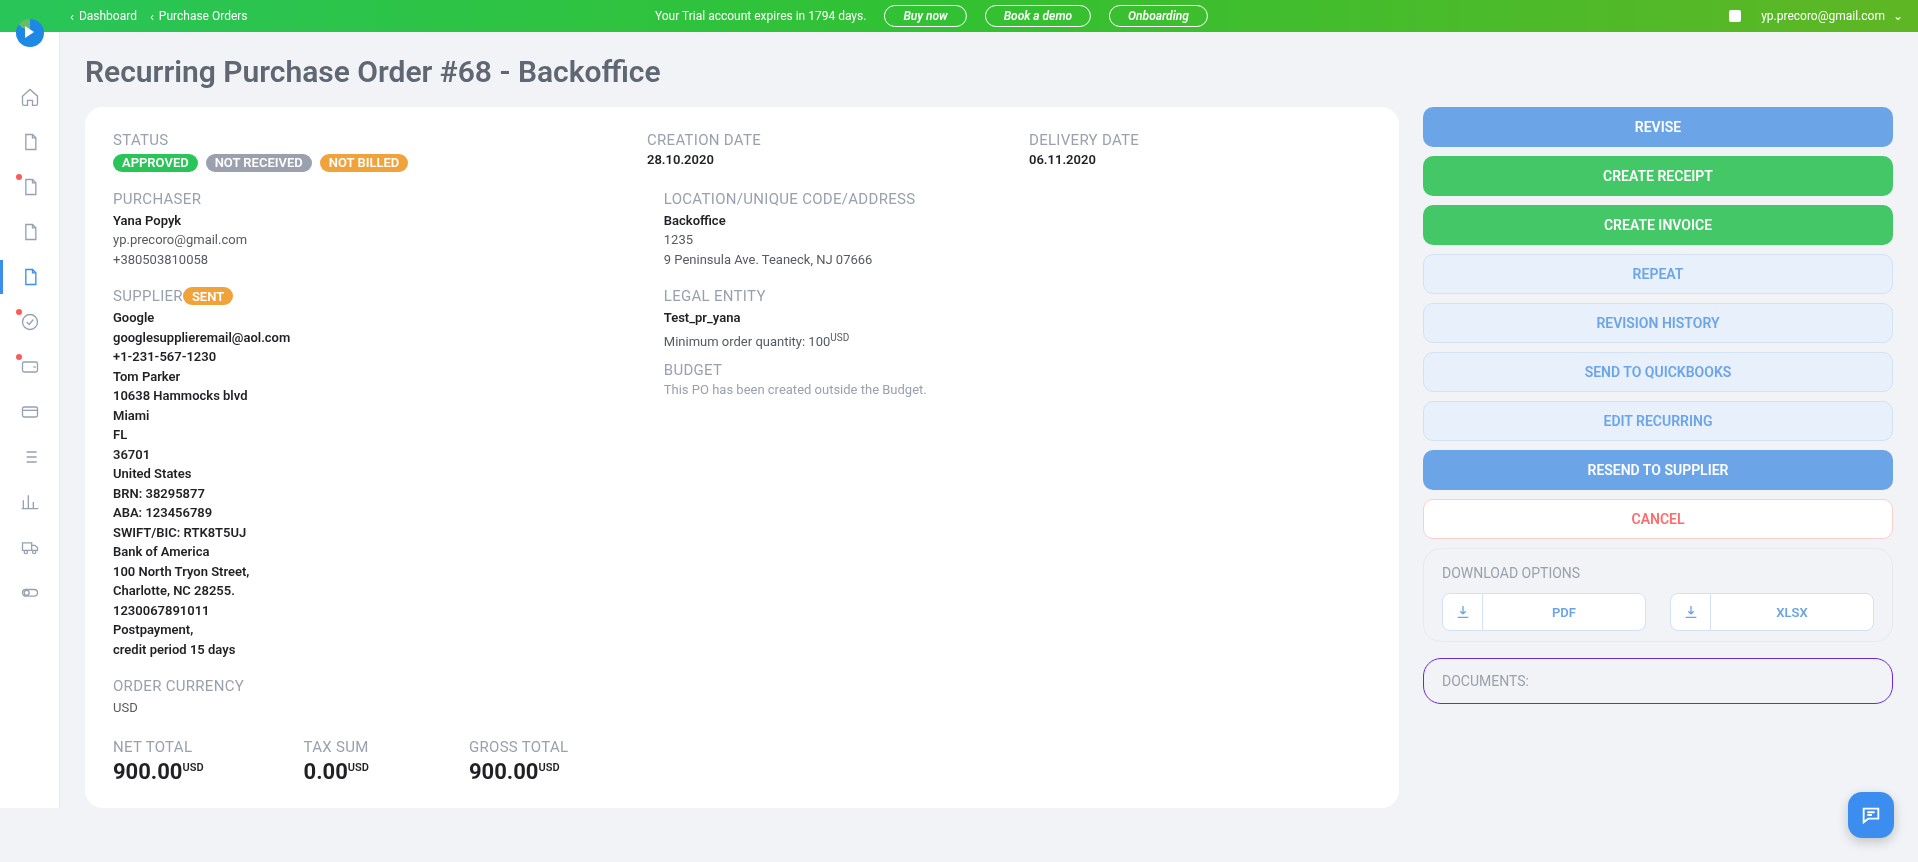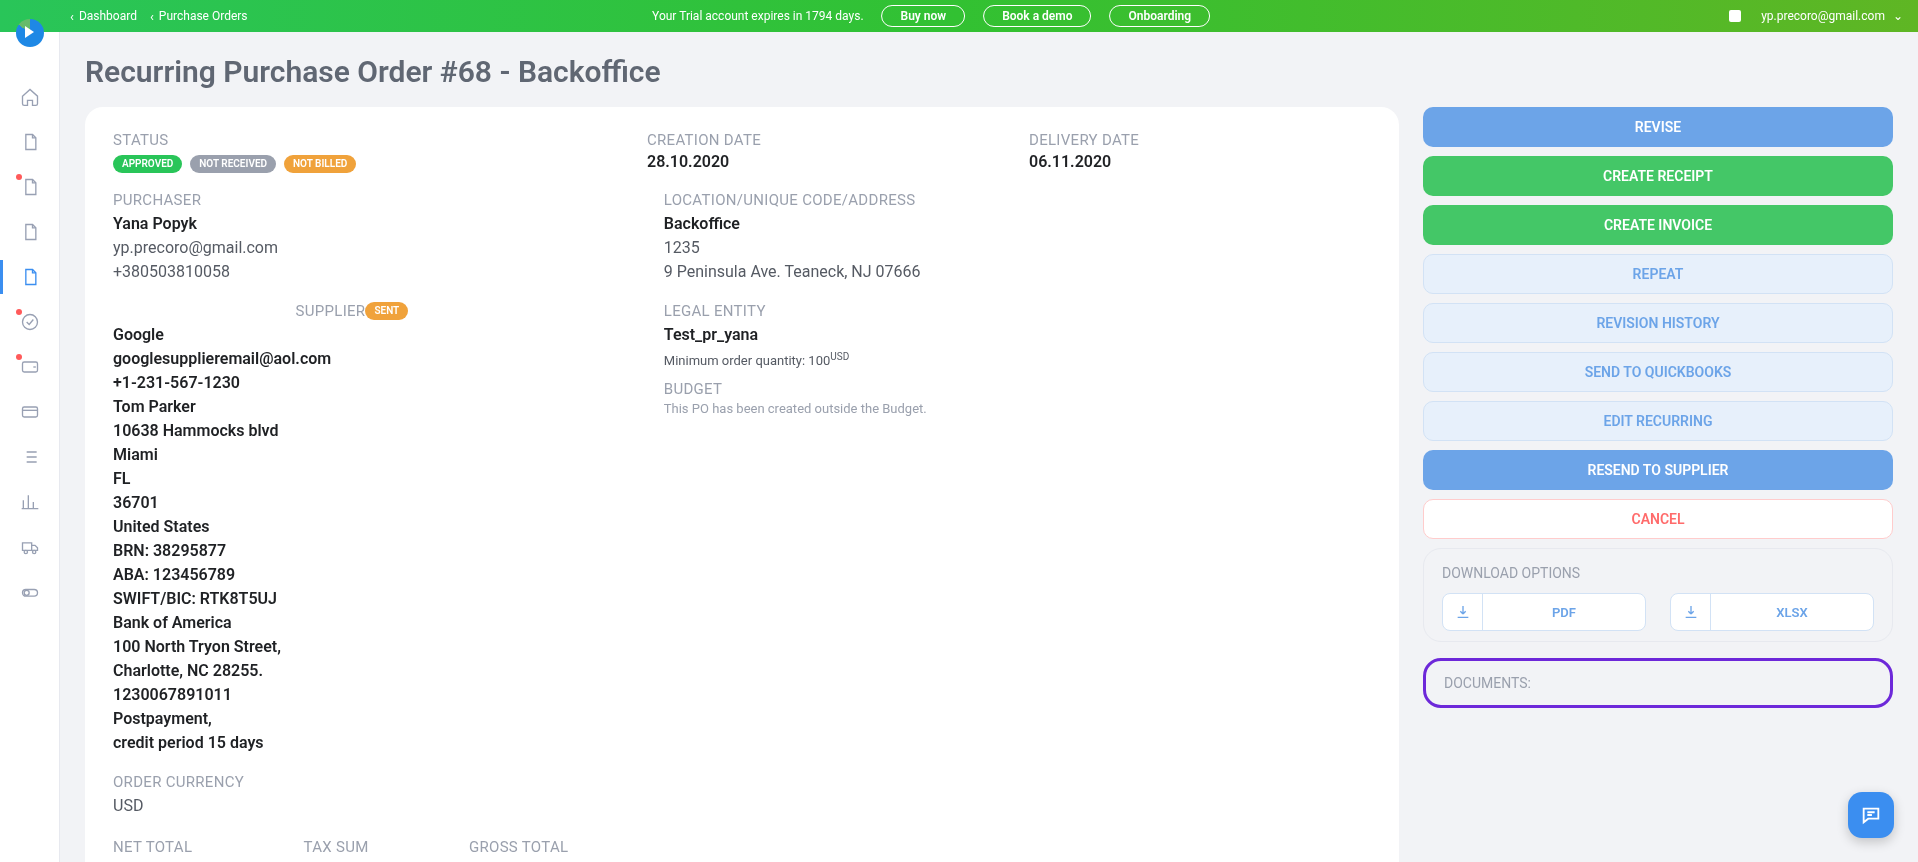--- a/index.html
+++ b/index.html
@@ -58,20 +58,21 @@
   align-items: center;
   justify-content: center;
   padding: 4px 18px;
   height: 22px;
   border: 1px solid #fff;
   border-radius: 20px;
   color: #fff;
   cursor: pointer;
   font-size: 12px;
   font-weight: 600;
+  font-style: italic;
 }
 
 .user-block {
   margin-left: auto;
   display: flex;
   align-items: center;
   gap: 20px;
 }
 
 .user-block .box {
@@ -196,21 +197,21 @@
 }
 
 .label {
   font-size: 15px;
   color: #9aa0ad;
   letter-spacing: 0.3px;
   margin-bottom: 3px;
 }
 
 .value, .bold-line, .plain-line {
-  font-size: 16px;
+  font-size: 13px;
 }
 
 .bold-line {
   font-weight: 600;
   color: #1f2124;
   line-height: 1.5;
 }
 
 .value {
   font-weight: 600;
@@ -224,36 +225,35 @@
 
 .section {
   margin-bottom: 18px;
 }
 
 .pill {
   display: inline-flex;
   align-items: center;
   height: 18px;
   padding: 0 9px;
-  font-size: 10px;
+  font-size: 13px;
   font-weight: 600;
   border-radius: 10px;
   color: #fff;
   margin-right: 4px;
 }
 
 .pill.green { background: #29c559; }
 .pill.gray  { background: #9aa0ad; }
 .pill.orange{ background: #f0a23b; }
 
 .supplier-head {
   display: flex;
-  justify-content: center;
+  justify-content: flex-start;
   align-items: flex-start;
-  margin-left: 7px;
 }
 
 .muted {
   color: #9aa0ad;
   font-size: 13px;
 }
 
 .amount {
   font-size: 22px;
   font-weight: 700;
@@ -346,21 +346,21 @@
   align-items: center;
   justify-content: center;
 }
 
 .dl-btn .text-part {
   flex: 1;
   text-align: center;
 }
 
 .docs-box {
-  border: 3px solid #6d28d9;
+  border: 1px solid #6d28d9;
   border-radius: 18px;
   padding: 14px 18px 2px;
   margin-top: 16px;
 }
 
 .chat-bubble {
   position: fixed;
   right: 24px;
   bottom: 24px;
   width: 46px;

